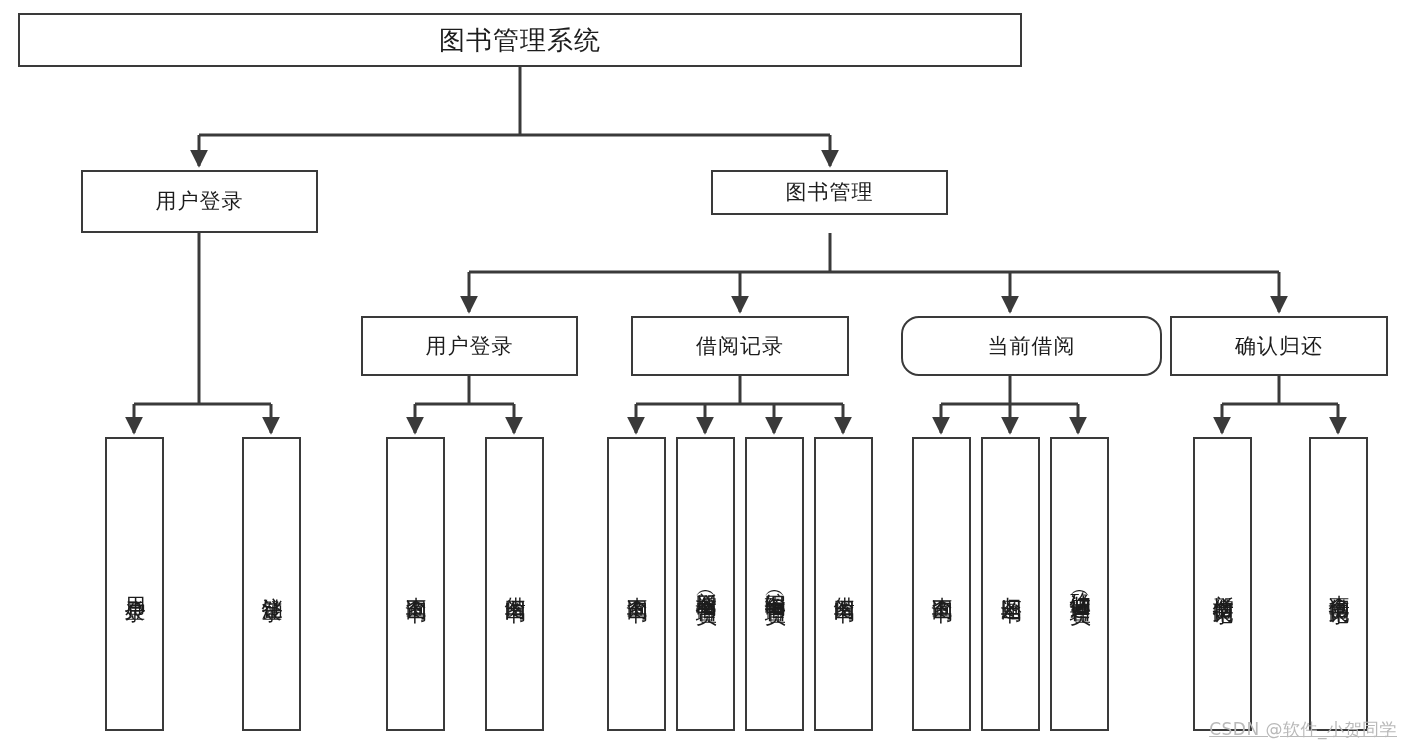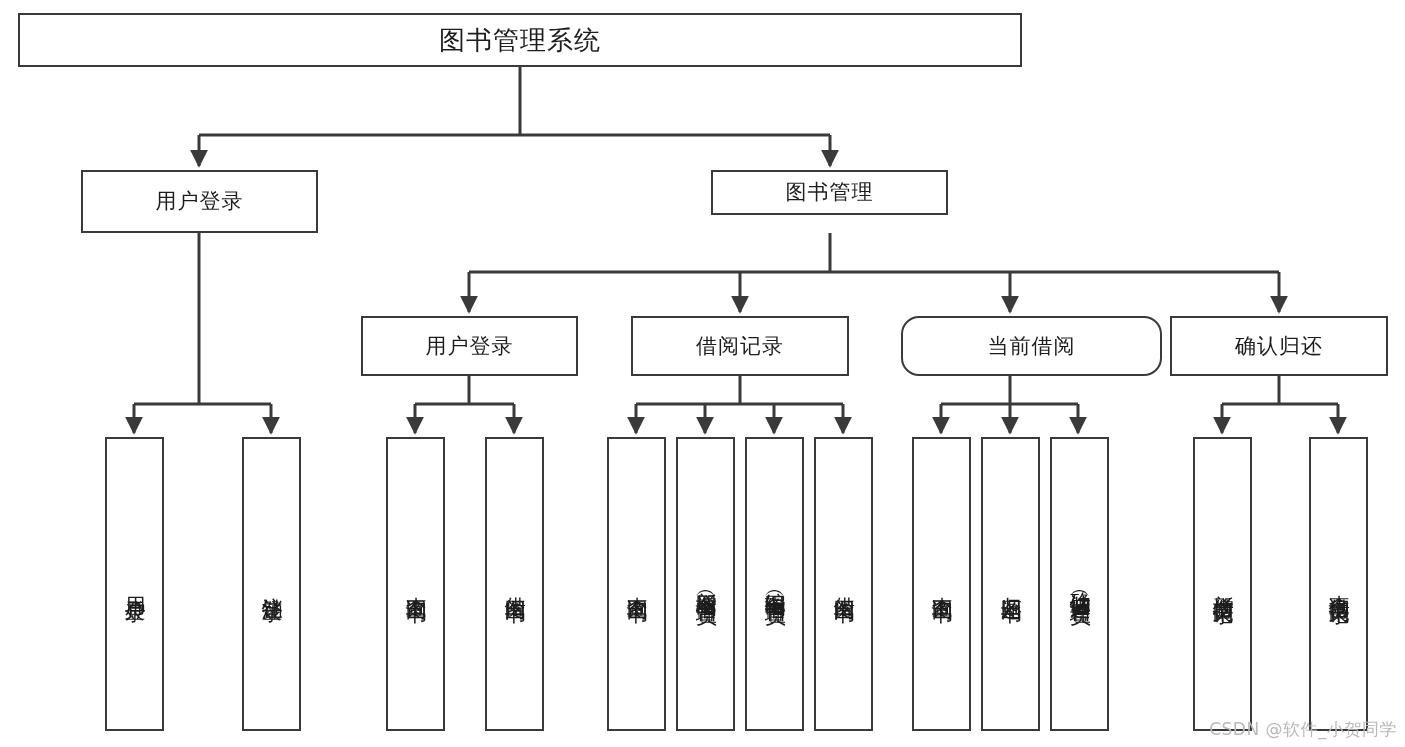--- a/index.html
+++ b/index.html
@@ -67,20 +67,21 @@
   }
   .watermark {
     position: absolute;
     right: 8px;
     bottom: 6px;
     font-size: 17px;
     color: #b9b9b9;
     letter-spacing: 0.5px;
     white-space: nowrap;
     user-select: none;
+    text-decoration: underline;
   }
 </style>
 </head>
 <body>
 
 <div id="canvas">
 
   <svg class="edges" viewBox="0 0 1405 747">
     <defs>
       <marker id="arrow" viewBox="0 0 10 10" refX="9" refY="5" markerWidth="6" markerHeight="6" orient="auto-start-reverse">

